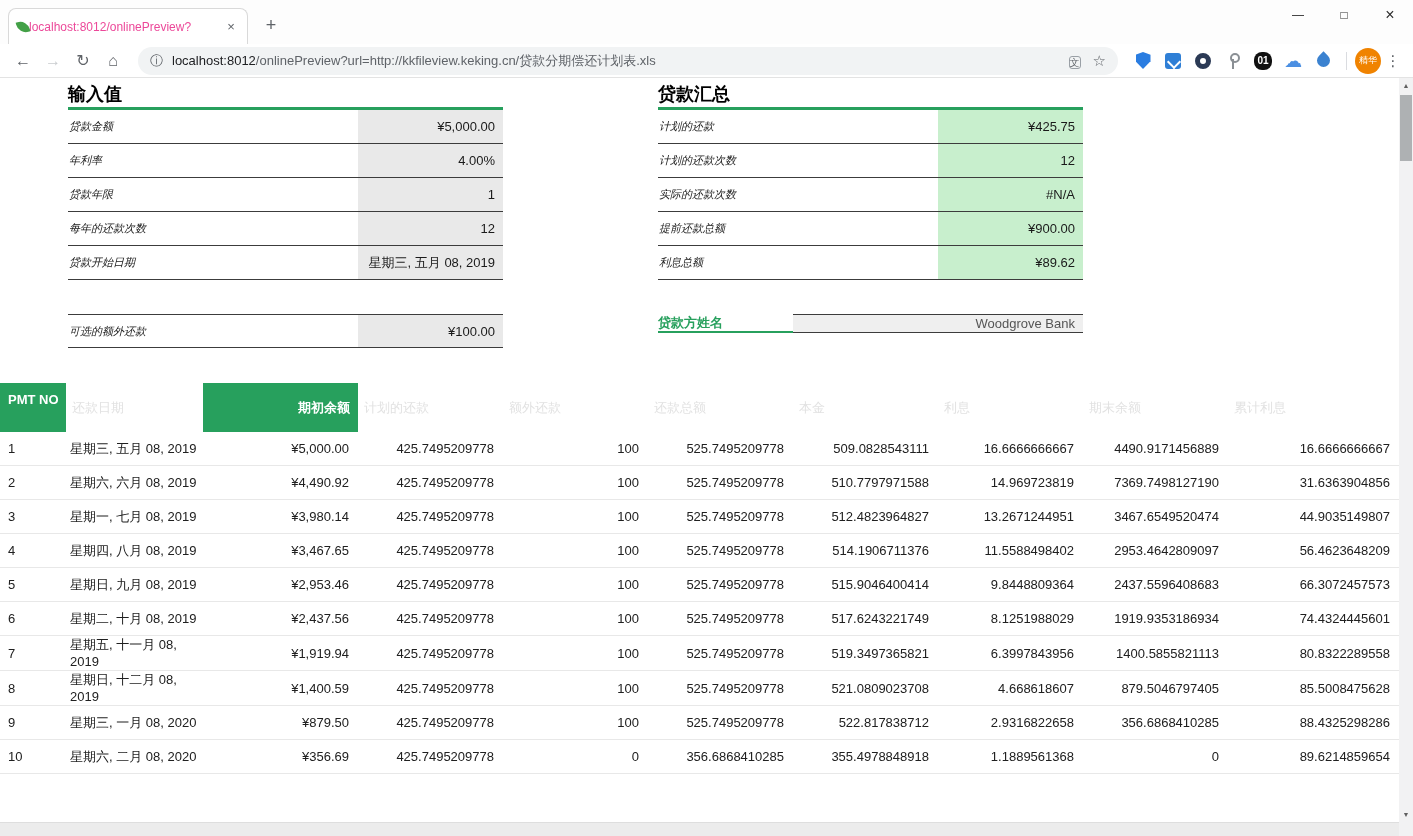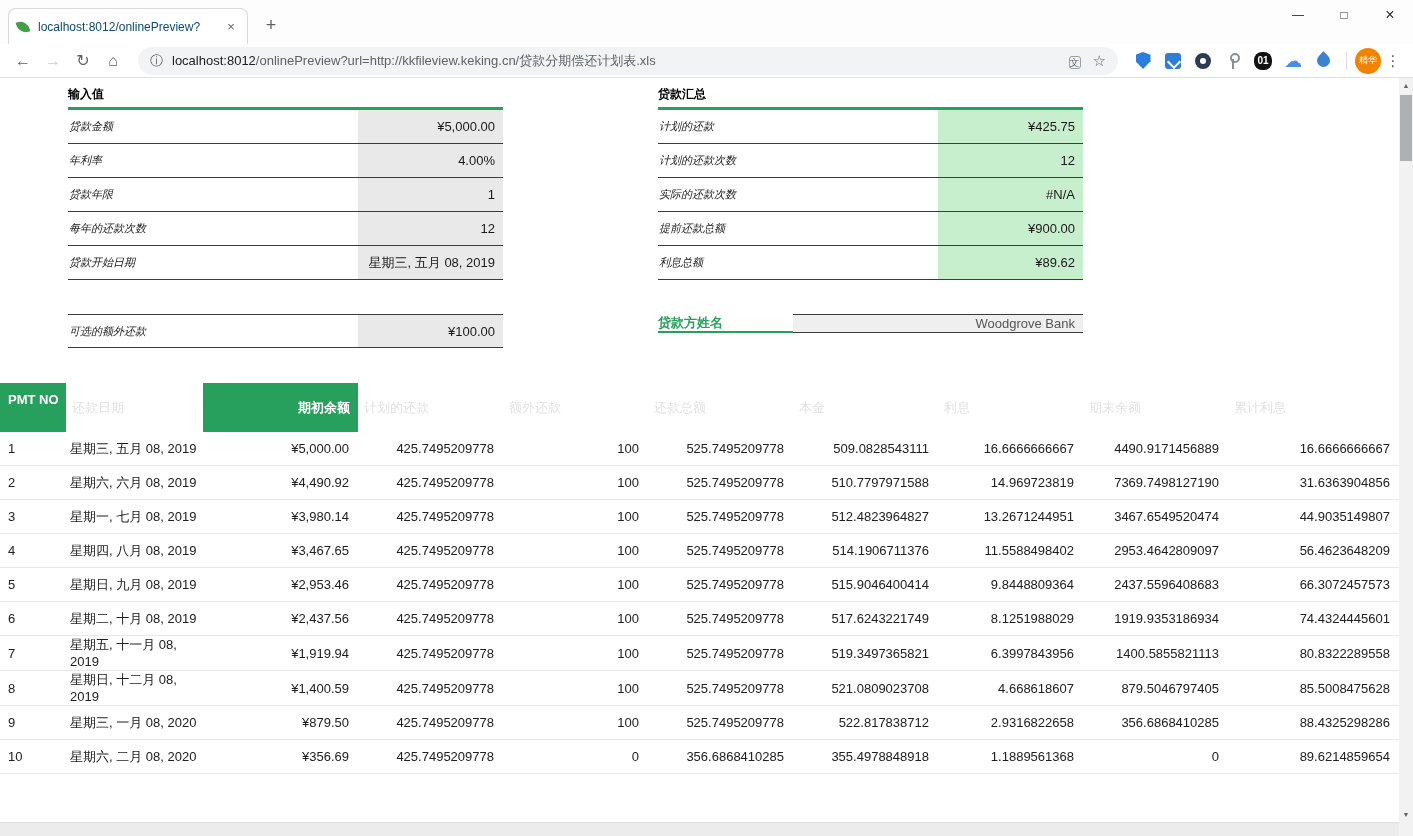--- a/index.html
+++ b/index.html
@@ -7,21 +7,21 @@
     font-family:"Liberation Sans","DejaVu Sans",sans-serif; background:#fff; color:#1a1a1a; }
   .window { position:relative; width:1413px; height:836px; outline:1px solid #c9c9c9; background:#fff; }
 
   
   .titlebar { position:absolute; top:0; left:0; right:0; height:44px; background:#fdfdfd; }
   .tab { position:absolute; left:8px; top:8px; width:240px; height:36px; background:#fff;
     border:1px solid #d9d9d9; border-bottom:none; border-radius:8px 8px 0 0;
     display:flex; align-items:center; padding:0 8px; }
   .leaf { width:12px; height:12px; background:#43a047; border-radius:0 10px 0 10px;
     transform:rotate(-15deg); flex:0 0 auto; }
-  .tab-title { flex:1; font-size:12px; color:#0c4a6e; white-space:nowrap; overflow:hidden; margin-left:9px; }
+  .tab-title { flex:1; font-size:12px; color:#ec4899; white-space:nowrap; overflow:hidden; }
   .tab-close { font-size:13px; color:#5f6368; width:16px; text-align:center; cursor:default; }
   .new-tab { position:absolute; left:258px; top:13px; width:26px; height:26px; font-size:18px;
     color:#5f6368; text-align:center; line-height:25px; }
   .win-controls { position:absolute; right:0; top:0; display:flex; }
   .win-btn { width:46px; height:30px; display:flex; align-items:center; justify-content:center;
     color:#2d2d2d; font-size:12px; }
   .win-btn.close { font-size:16px; }
 
   
   .toolbar { position:absolute; top:44px; left:0; right:0; height:34px; background:#fff;
@@ -59,21 +59,21 @@
   .sep { width:1px; height:18px; background:#dadce0; margin:0 8px; }
   .avatar { width:26px; height:26px; border-radius:50%; background:#f08300; color:#fff;
     font-size:9px; display:flex; align-items:center; justify-content:center; flex:0 0 auto; }
   .menu-dots { width:24px; text-align:center; font-size:15px; color:#5f6368; flex:0 0 auto; letter-spacing:0; }
 
   
   .content { position:absolute; top:78px; left:0; width:1399px; height:744px; background:#fff; overflow:hidden; }
   .section { position:absolute; top:6px; }
   .section.inputs  { left:68px;  width:435px; }
   .section.summary { left:658px; width:425px; }
-  .section-title { font-size:12px; font-weight:bold; height:20px; line-height:20px; color:#000; }
+  .section-title { font-size:18px; font-weight:bold; height:20px; line-height:20px; color:#000; }
   .rule { height:3px; margin-top:3px; }
   .kv-row { display:flex; height:34px; align-items:stretch; border-bottom:1px solid #3c3c3c; }
   .kv-label { flex:1; font-style:italic; font-size:11px; display:flex; align-items:center; padding-left:1px; }
   .kv-value { width:145px; font-size:13px; display:flex; align-items:center; justify-content:flex-end;
     padding-right:8px; }
   .inputs .kv-value { background:#e9e9e9; }
   .summary .kv-value { background:#c8efcd; }
   .spacer { height:34px; }
   .kv-row.extra { border-top:1px solid #3c3c3c; }
   .lender-row { display:flex; height:19px; }

